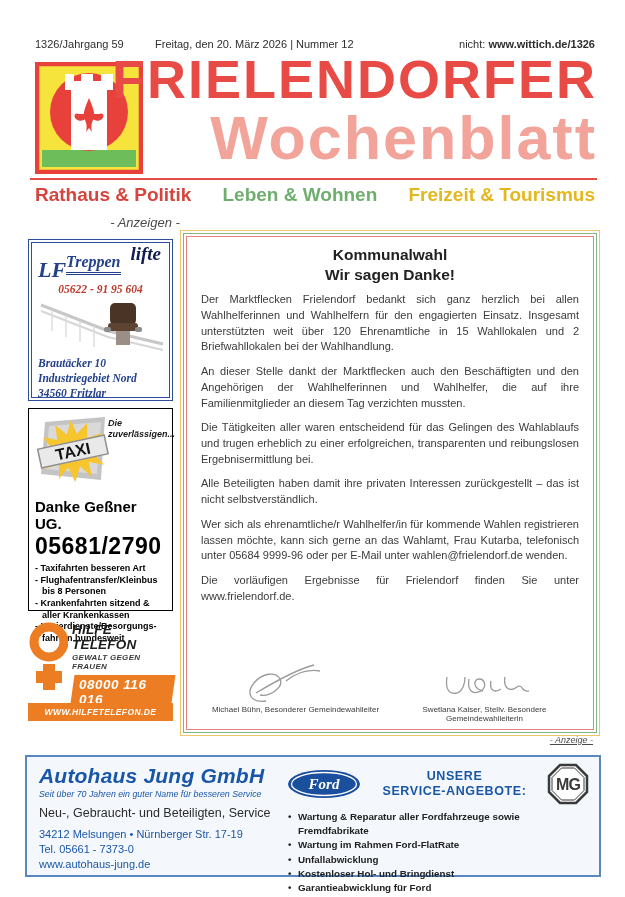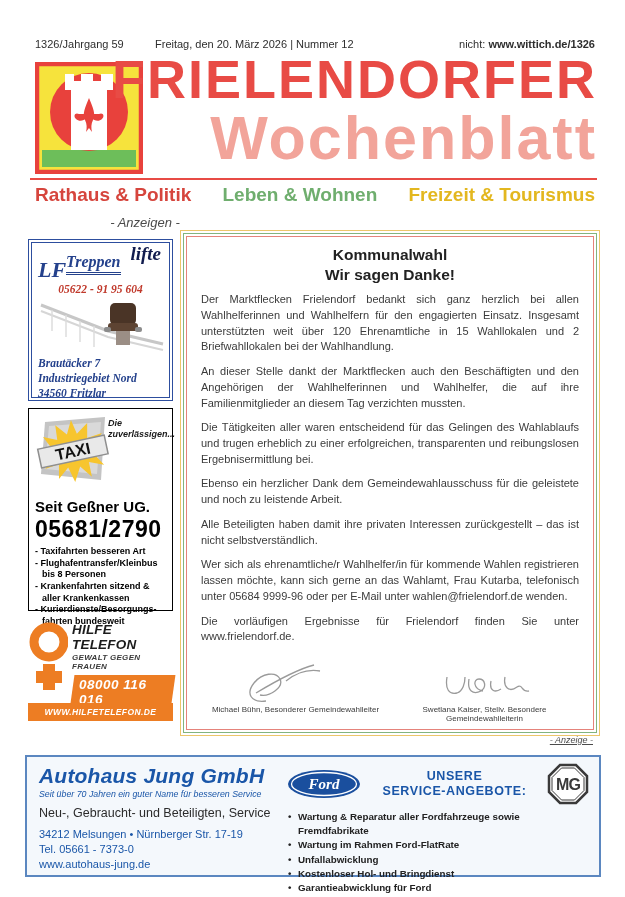--- a/index.html
+++ b/index.html
@@ -142,21 +142,21 @@
         <line x1="28" y1="18" x2="28" y2="40" stroke="#dcdcdc" stroke-width="1.5"></line>
         <line x1="42" y1="24" x2="42" y2="45" stroke="#dcdcdc" stroke-width="1.5"></line>
         <line x1="56" y1="29" x2="56" y2="50" stroke="#dcdcdc" stroke-width="1.5"></line>
         <rect x="72" y="6" width="26" height="22" rx="5" fill="#4a3426"></rect>
         <rect x="70" y="26" width="30" height="8" rx="3" fill="#5d4332"></rect>
         <rect x="78" y="34" width="14" height="14" fill="#9b8e85"></rect>
         <rect x="66" y="30" width="7" height="5" rx="2" fill="#8c8c8c"></rect>
         <rect x="97" y="30" width="7" height="5" rx="2" fill="#8c8c8c"></rect>
       </svg>
       <div class="tl-address">
-        <div>Brautäcker 7</div>
+        <div>Brautäcker 10</div>
         <div>Industriegebiet Nord</div>
         <div>34560 Fritzlar</div>
       </div>
     </div>
   </div>
 
   <div class="ad-taxi">
     <div class="taxi-top">
       <svg class="taxi-logo" width="76" height="82" viewBox="0 0 76 82">
         <polygon points="10,8 70,3 66,66 6,60" fill="#c4c4c4"></polygon>
@@ -164,21 +164,21 @@
         <g transform="rotate(-4 38 36)">
           <polygon fill="#f7c52e" points="38,6 43,20 54,10 53,25 68,21 59,33 73,37 59,42 68,53 53,49 55,64 44,53 38,68 32,53 22,64 23,49 9,53 17,42 3,37 17,33 9,21 23,25 22,10 33,20"></polygon>
         </g>
         <g transform="rotate(-12 38 38)">
           <rect x="4" y="28" width="68" height="19" fill="#e9e9e9" stroke="#8f8f8f" stroke-width="1.5"></rect>
           <text x="38" y="43" text-anchor="middle" font-family="Liberation Sans, sans-serif" font-size="16" font-weight="bold" fill="#111">TAXI</text>
         </g>
       </svg>
       <div class="taxi-slogan">Die zuverlässigen...</div>
     </div>
-    <div class="taxi-company">Seit Geßner UG.</div>
+    <div class="taxi-company">Danke Geßner UG.</div>
     <div class="taxi-phone">05681/2790</div>
     <div class="taxi-services">
       <div>- Taxifahrten besseren Art</div>
       <div>- Flughafentransfer/Kleinbus bis 8 Personen</div>
       <div>- Krankenfahrten sitzend &amp; aller Krankenkassen</div>
       <div>- Kurierdienste/Besorgungs- fahrten bundesweit</div>
     </div>
   </div>
 
   <div class="ad-hilfe">
@@ -199,21 +199,20 @@
     <div class="article-mid">
       <div class="article-inner">
         <div class="article-title">
           <div>Kommunalwahl</div>
           <div>Wir sagen Danke!</div>
         </div>
         <div class="article-body">
           <p>Der Marktflecken Frielendorf bedankt sich ganz herzlich bei allen Wahlhelferinnen und Wahlhelfern für den engagierten Einsatz. Insgesamt unterstützten weit über 120 Ehrenamtliche in 15 Wahllokalen und 2 Briefwahllokalen bei der Wahlhandlung.</p>
           <p>An dieser Stelle dankt der Marktflecken auch den Beschäftigten und den Angehörigen der Wahlhelferinnen und Wahlhelfer, die auf ihre Familienmitglieder an diesem Tag verzichten mussten.</p>
           <p>Die Tätigkeiten aller waren entscheidend für das Gelingen des Wahlablaufs und trugen erheblich zu einer erfolgreichen, transparenten und reibungslosen Ergebnisermittlung bei.</p>
-          <p>Ebenso ein herzlicher Dank dem Gemeindewahlausschuss für die geleistete und noch zu leistende Arbeit.</p>
           <p>Alle Beteiligten haben damit ihre privaten Interessen zurückgestellt – das ist nicht selbstverständlich.</p>
           <p>Wer sich als ehrenamtliche/r Wahlhelfer/in für kommende Wahlen registrieren lassen möchte, kann sich gerne an das Wahlamt, Frau Kutarba, telefonisch unter 05684 9999-96 oder per E-Mail unter wahlen@frielendorf.de wenden.</p>
           <p>Die vorläufigen Ergebnisse für Frielendorf finden Sie unter www.frielendorf.de.</p>
         </div>
         <div class="signatures">
           <div class="sig">
             <svg width="120" height="44" viewBox="0 0 120 44">
               <path d="M30 38 C14 40 10 30 18 20 C26 10 40 8 44 16 C48 24 34 34 24 32 M20 30 C40 18 62 6 78 2 M50 18 C60 10 72 6 84 8" fill="none" stroke="#9a9a9a" stroke-width="1.3"></path>
             </svg>
             <div class="sig-caption">Michael Bühn, Besonderer Gemeindewahlleiter</div>

